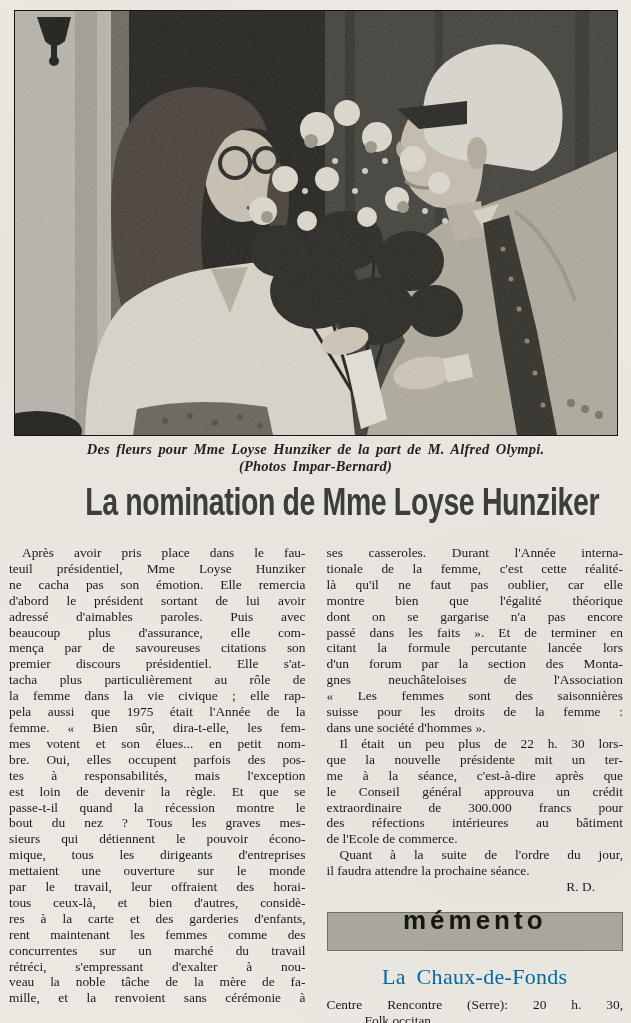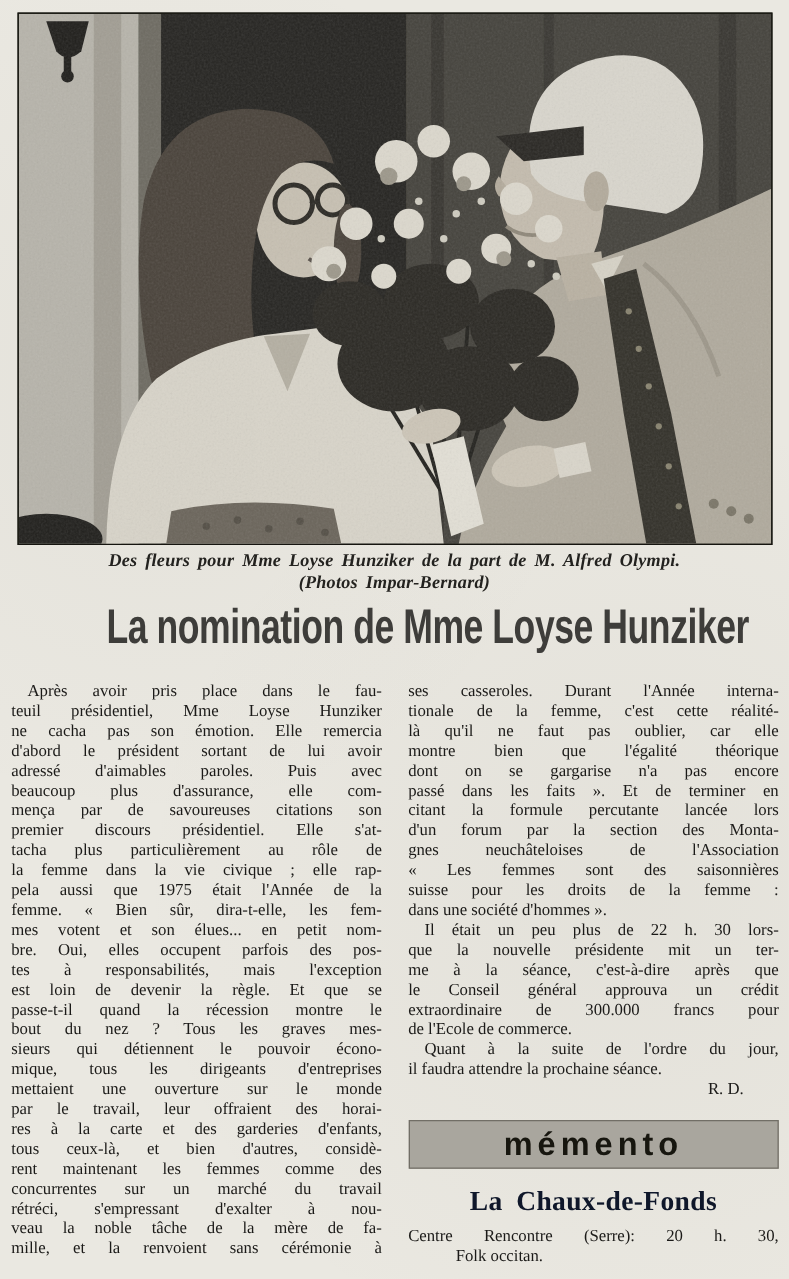--- a/index.html
+++ b/index.html
@@ -33,28 +33,28 @@
   }
   .col{width:297px;font-size:13.4px;line-height:15.9px;color:#1b1a18;}
   .ln{text-align:justify;text-align-last:justify;}
   .ln.i{text-indent:13px;}
   .ln.l{text-align:left;text-align-last:left;}
   .ln.r{text-align-last:right;padding-right:28px;}
   .ln.m{text-align:left;text-align-last:left;text-indent:38px;}
   .memento-box{
     margin-top:17px;height:37px;border:1px solid #716e66;
     background:#a9a69e;
-    display:flex;align-items:center;justify-content:center;
+    display:flex;align-items:flex-start;justify-content:center;
     font-family:"Liberation Sans", sans-serif;font-weight:700;
     font-size:26px;letter-spacing:4px;color:#17160f;
   }
   .city{
     margin:13px 0 7px;text-align:center;
-    font-family:"Liberation Serif", serif;font-weight:700;
-    font-size:22px;line-height:26px;word-spacing:5px;letter-spacing:0.3px;color:#0f172a;
+    font-family:"Liberation Serif", serif;font-weight:400;
+    font-size:22px;line-height:26px;word-spacing:5px;letter-spacing:0.3px;color:#0369a1;
   }
 </style>
 </head>
 <body>
 
 <div class="page">
 
   <figure class="photo">
     <svg viewBox="0 0 602 424" preserveAspectRatio="none">
       <defs>
@@ -206,22 +206,22 @@
         <div class="ln">mes votent et son élues... en petit nom-</div>
         <div class="ln">bre. Oui, elles occupent parfois des pos-</div>
         <div class="ln">tes à responsabilités, mais l'exception</div>
         <div class="ln">est loin de devenir la règle. Et que se</div>
         <div class="ln">passe-t-il quand la récession montre le</div>
         <div class="ln">bout du nez ? Tous les graves mes-</div>
         <div class="ln">sieurs qui détiennent le pouvoir écono-</div>
         <div class="ln">mique, tous les dirigeants d'entreprises</div>
         <div class="ln">mettaient une ouverture sur le monde</div>
         <div class="ln">par le travail, leur offraient des horai-</div>
+        <div class="ln">tous ceux-là, et bien d'autres, considè-</div>
         <div class="ln">res à la carte et des garderies d'enfants,</div>
-        <div class="ln">tous ceux-là, et bien d'autres, considè-</div>
         <div class="ln">rent maintenant les femmes comme des</div>
         <div class="ln">concurrentes sur un marché du travail</div>
         <div class="ln">rétréci, s'empressant d'exalter à nou-</div>
         <div class="ln">veau la noble tâche de la mère de fa-</div>
         <div class="ln">mille, et la renvoient sans cérémonie à</div>
       </div>
     <div class="col">
       <div>
           <div class="ln">ses casseroles. Durant l'Année interna-</div>
           <div class="ln">tionale de la femme, c'est cette réalité-</div>
@@ -233,20 +233,21 @@
           <div class="ln">d'un forum par la section des Monta-</div>
           <div class="ln">gnes neuchâteloises de l'Association</div>
           <div class="ln">« Les femmes sont des saisonnières</div>
           <div class="ln">suisse pour les droits de la femme :</div>
           <div class="ln l">dans une société d'hommes ».</div>
           <div class="ln i">Il était un peu plus de 22 h. 30 lors-</div>
           <div class="ln">que la nouvelle présidente mit un ter-</div>
           <div class="ln">me à la séance, c'est-à-dire après que</div>
           <div class="ln">le Conseil général approuva un crédit</div>
           <div class="ln">extraordinaire de 300.000 francs pour</div>
+          <div class="ln">des réfections intérieures au bâtiment</div>
           <div class="ln l">de l'Ecole de commerce.</div>
           <div class="ln i">Quant à la suite de l'ordre du jour,</div>
           <div class="ln l">il faudra attendre la prochaine séance.</div>
           <div class="ln r">R. D.</div>
         </div>
       <div class="memento-box">
         <span>mémento</span>
       </div>
       <h2 class="city">La Chaux-de-Fonds</h2>
       <div>

